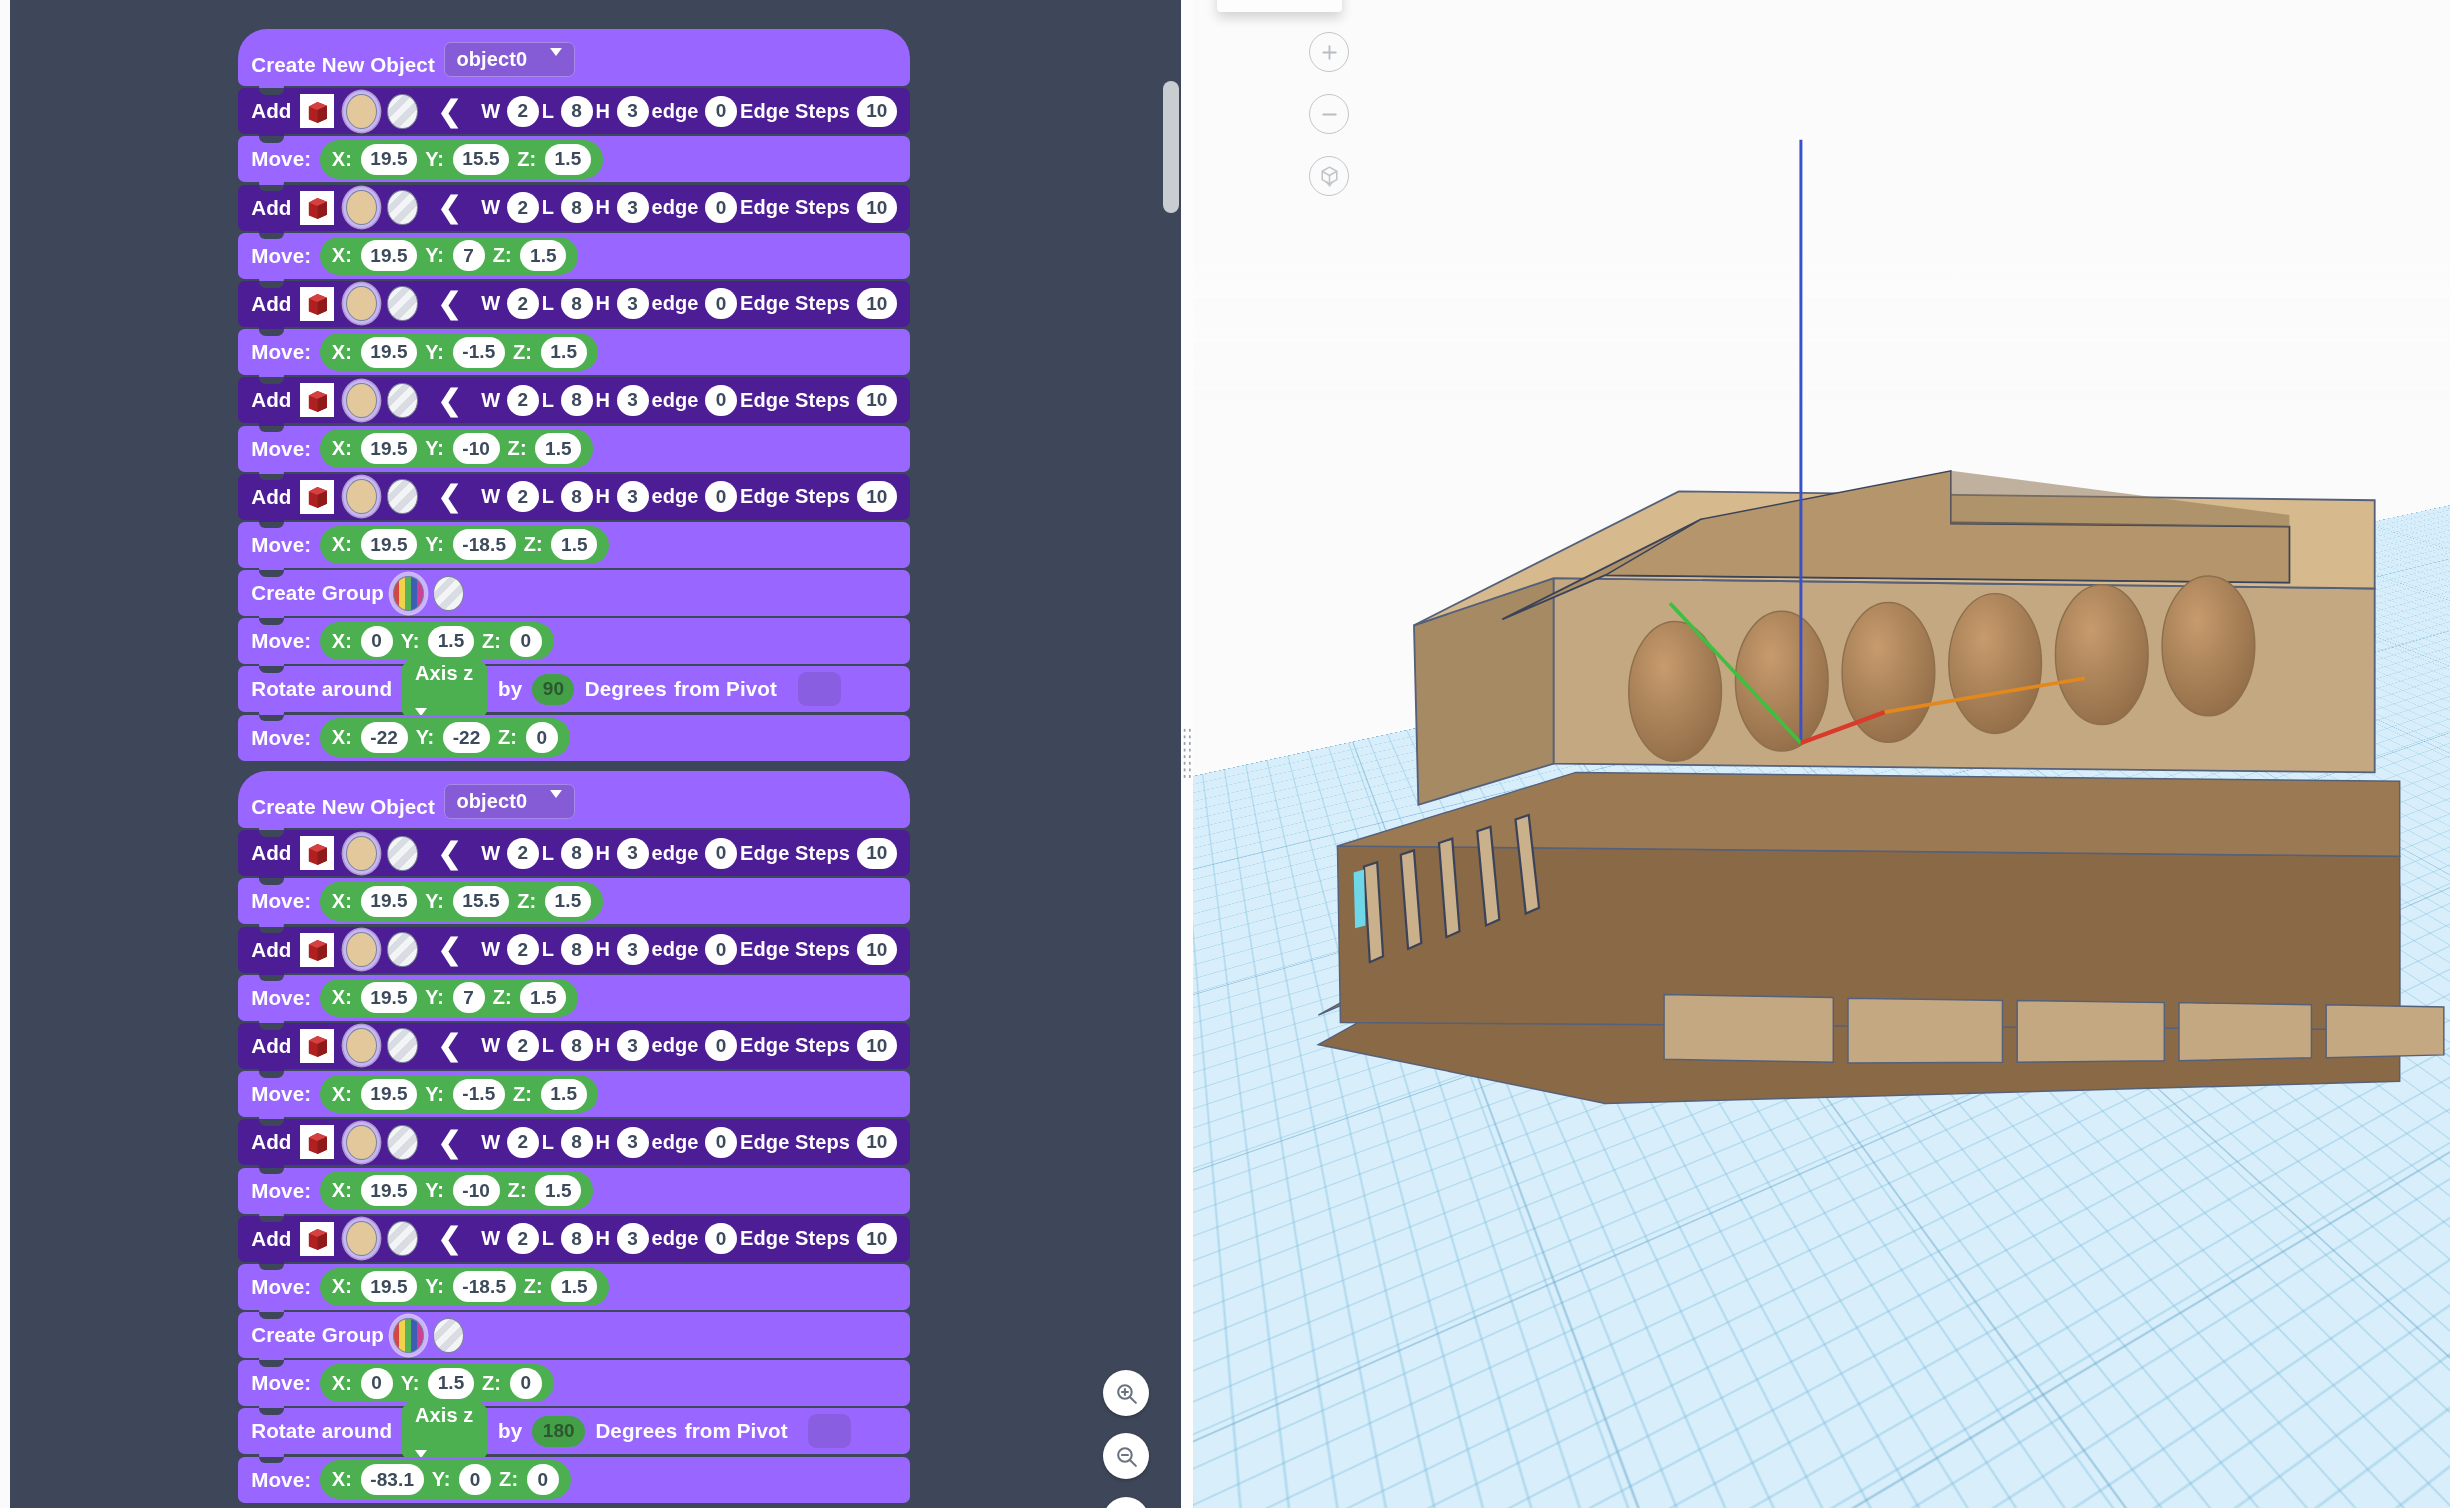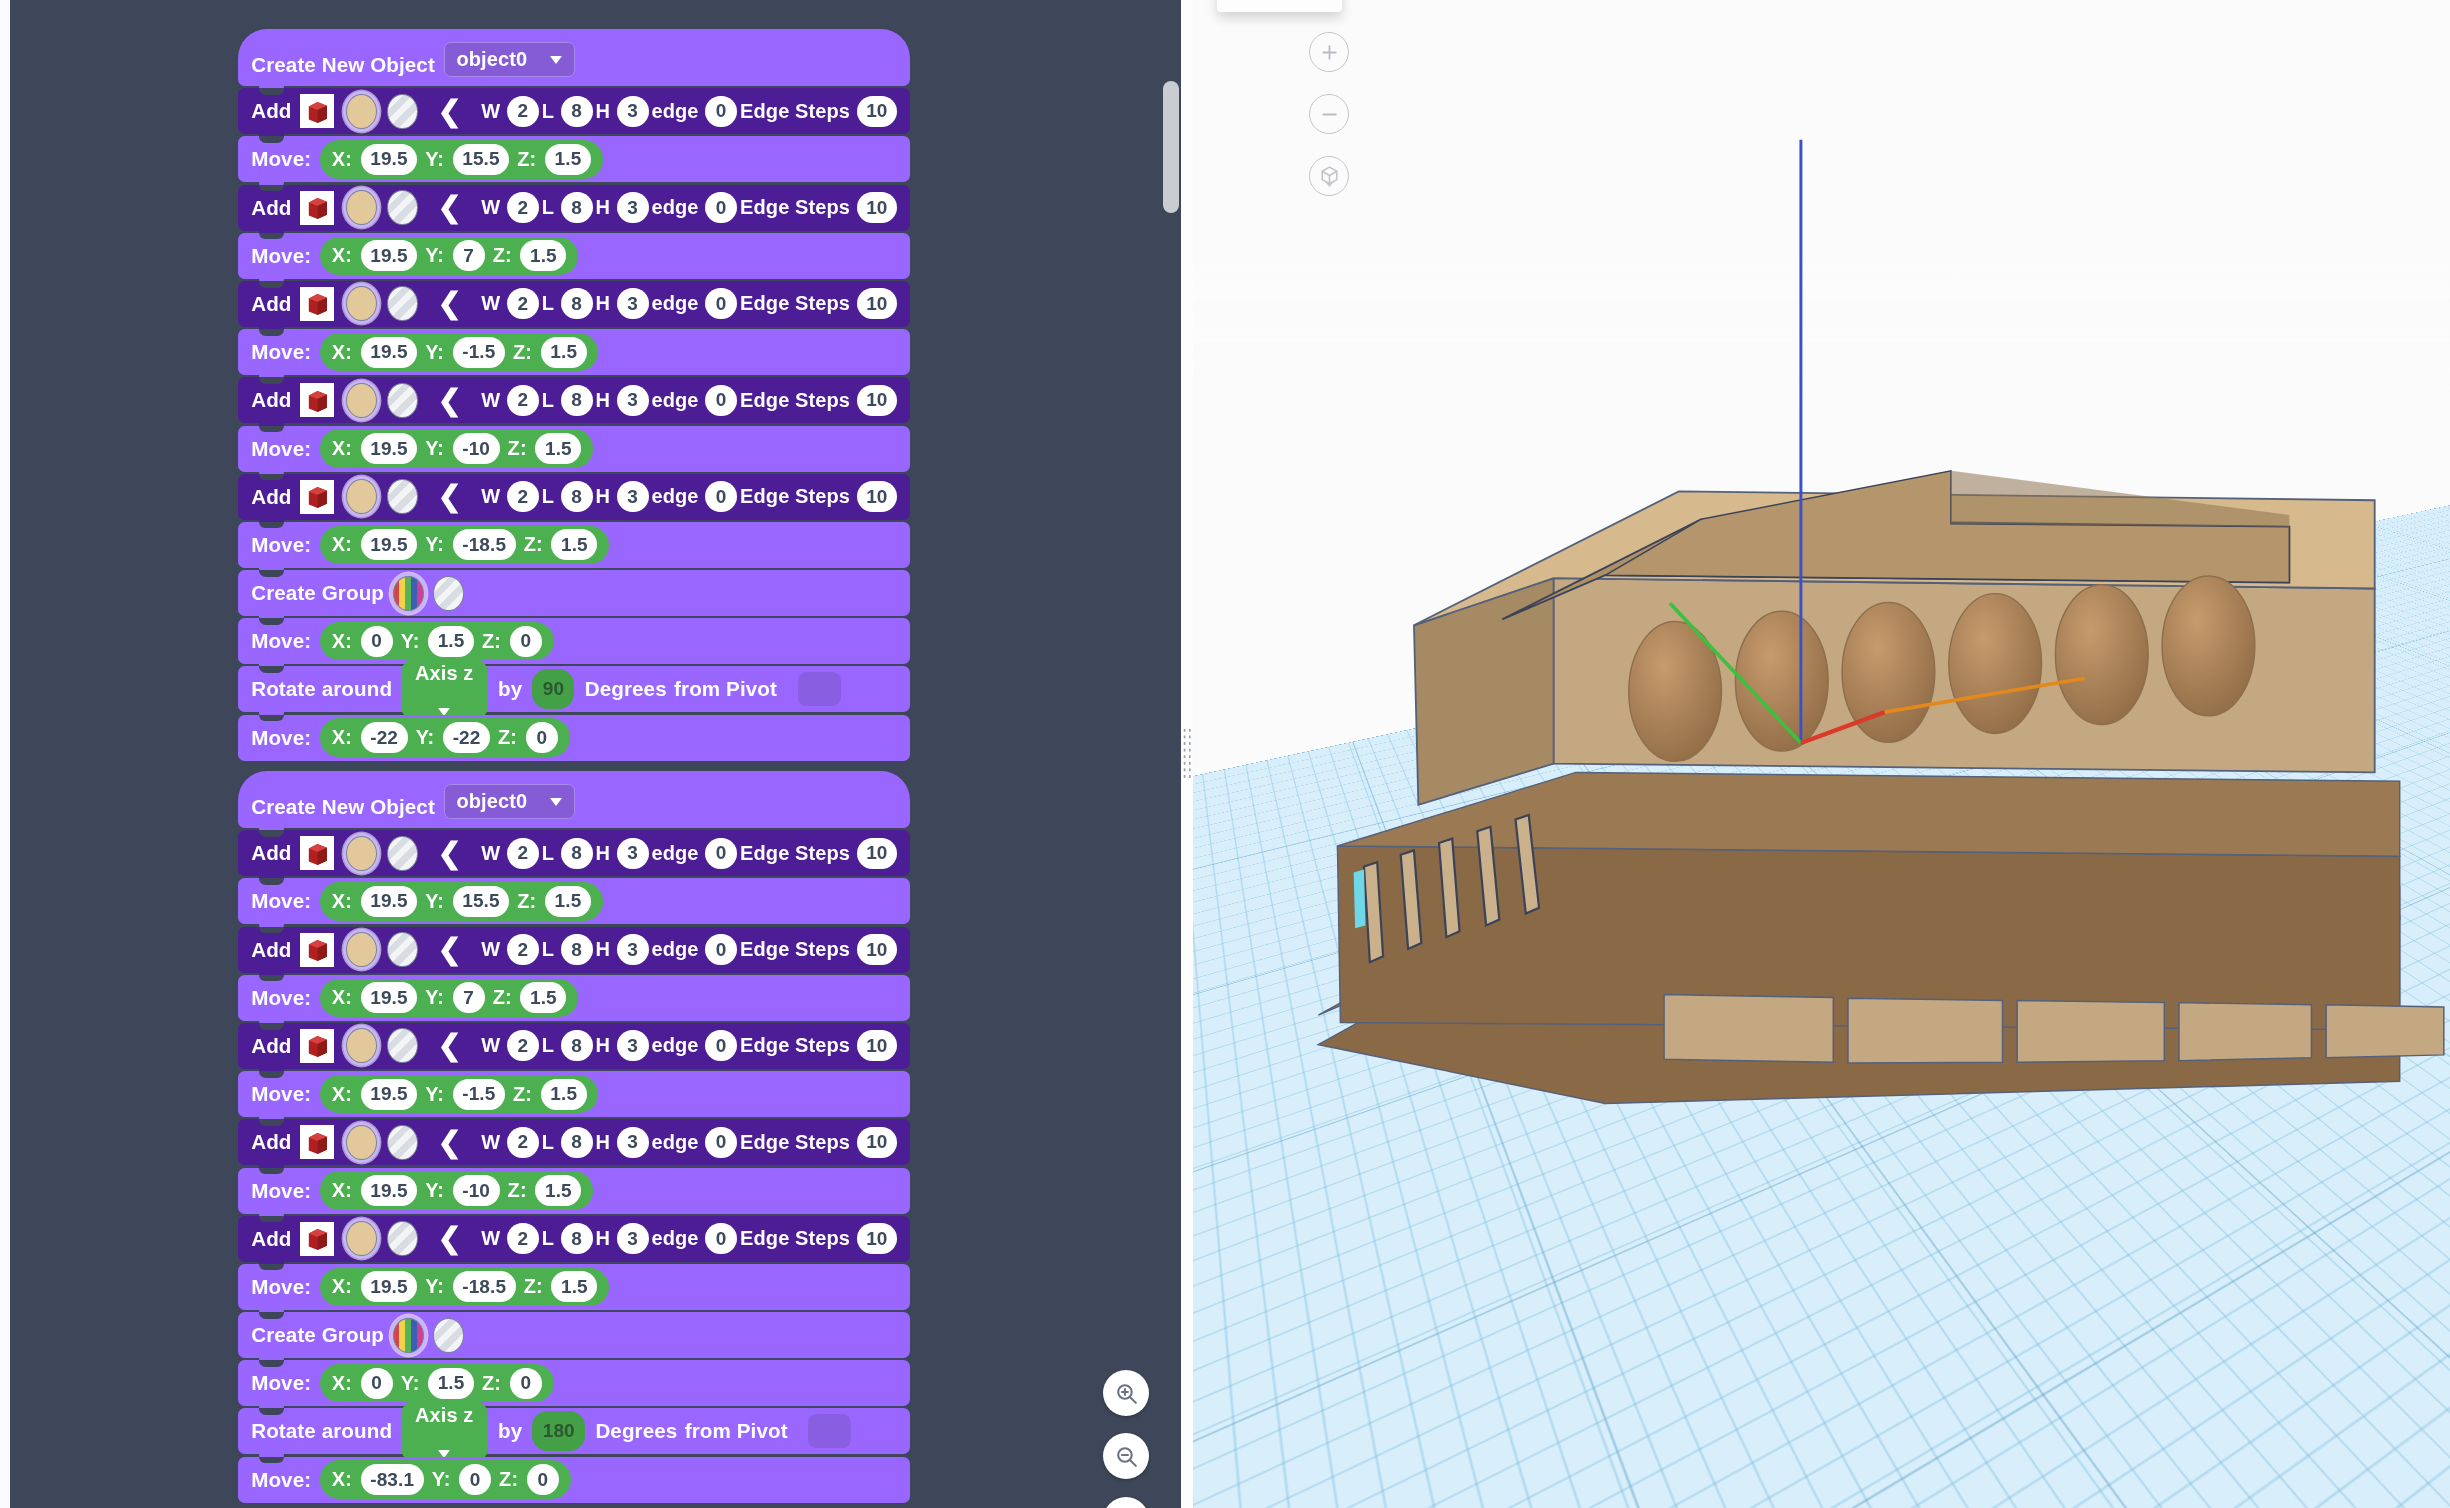--- a/index.html
+++ b/index.html
@@ -63,21 +63,21 @@
     padding-bottom: 8.8px;
   }
   .blk.hat::before { display: none; }
 
   .blk.row { height: 46px; margin-top: 2.2px; }
 
   .lbl { margin-right: 8.8px; }
 
   
   .dropdown {
-    display: inline-flex; align-items: center; gap: 23px;
+    display: inline-flex; align-items: flex-start; gap: 23px;
     background: #855cd6;
     border: 1.1px solid #a98aea;
     border-radius: 6.6px;
     padding: 5.2px 11.8px;
     font-size: 20px;
     color: #fff;
   }
   .dropdown .caret {
     width: 0; height: 0;
     border-left: 6.6px solid transparent;
@@ -99,21 +99,21 @@
     min-width: 32px; height: 31px;
     padding: 0 9.6px;
     background: #fff;
     color: #3d4a5c;
     border-radius: 15.5px;
     font-size: 19px; font-weight: bold;
   }
   
   .numslot {
     display: inline-flex; align-items: center; justify-content: center;
-    min-width: 41px; height: 40px;
+    min-width: 41px; height: 31px;
     padding: 0 10.3px;
     background: #43a047;
     color: #2d5730;
     border-radius: 15.5px;
     font-size: 19px; font-weight: bold;
   }
   
   .emptyslot {
     display: inline-block;
     width: 43px; height: 34px;

